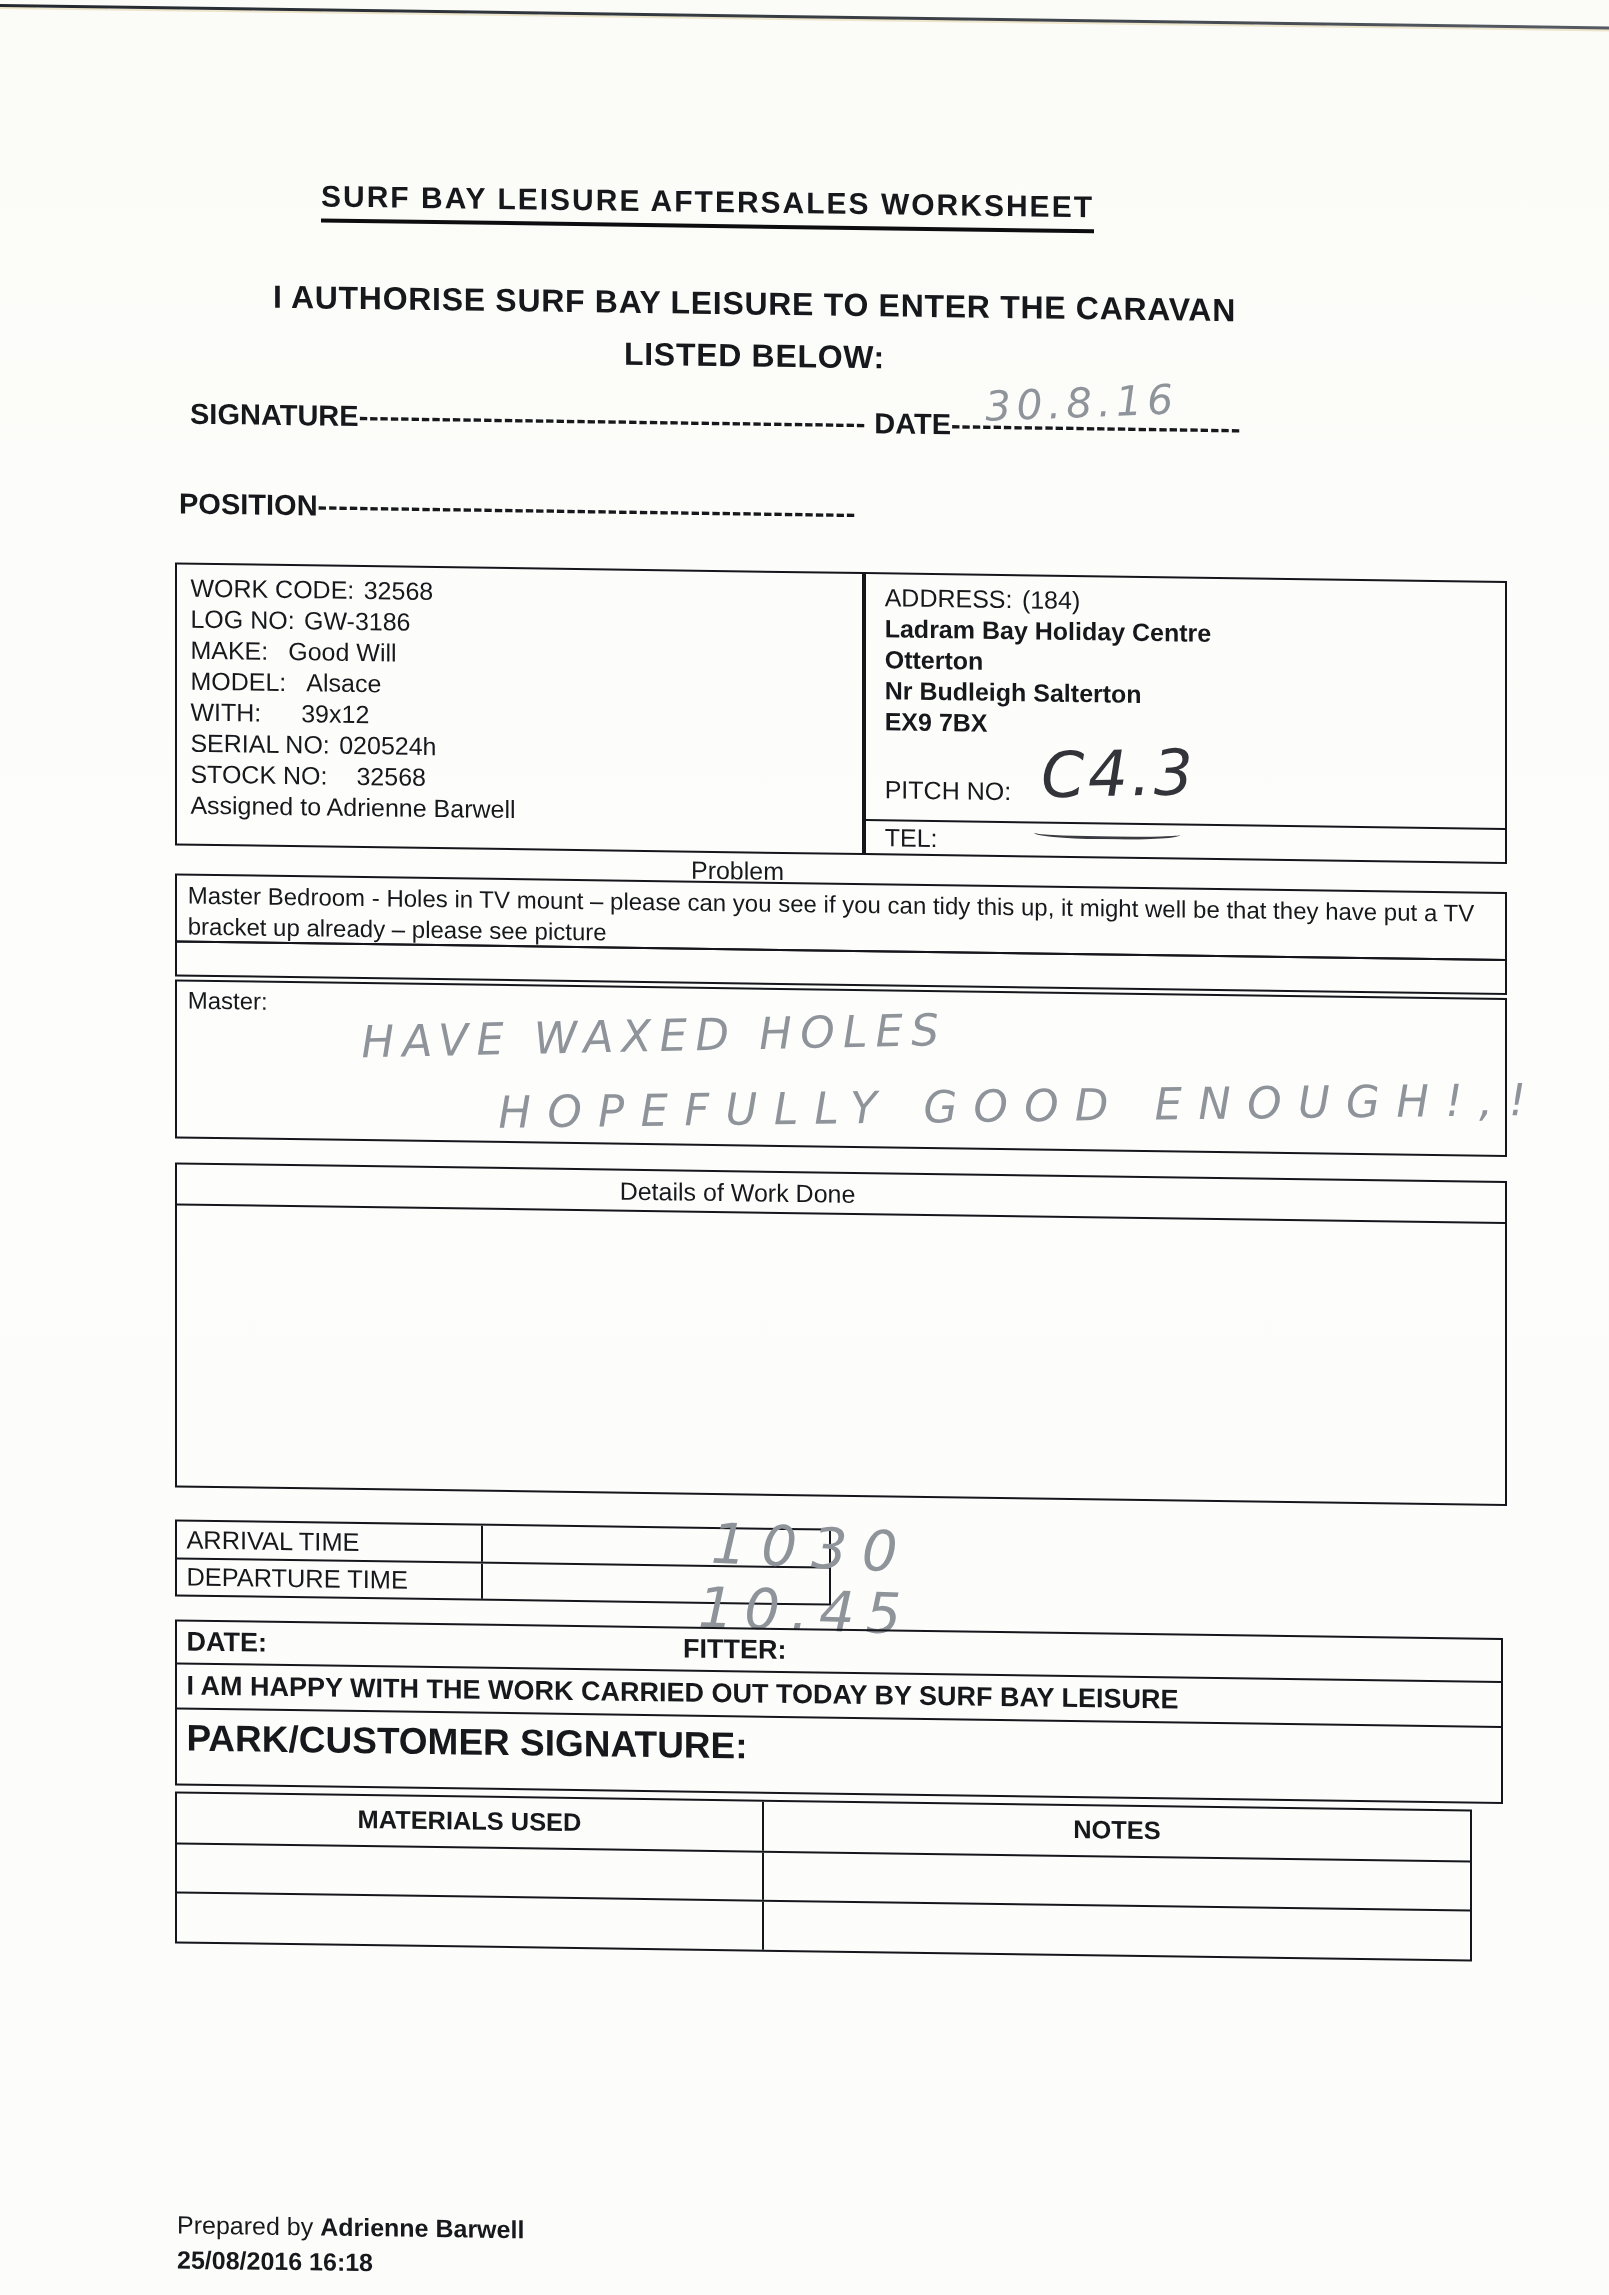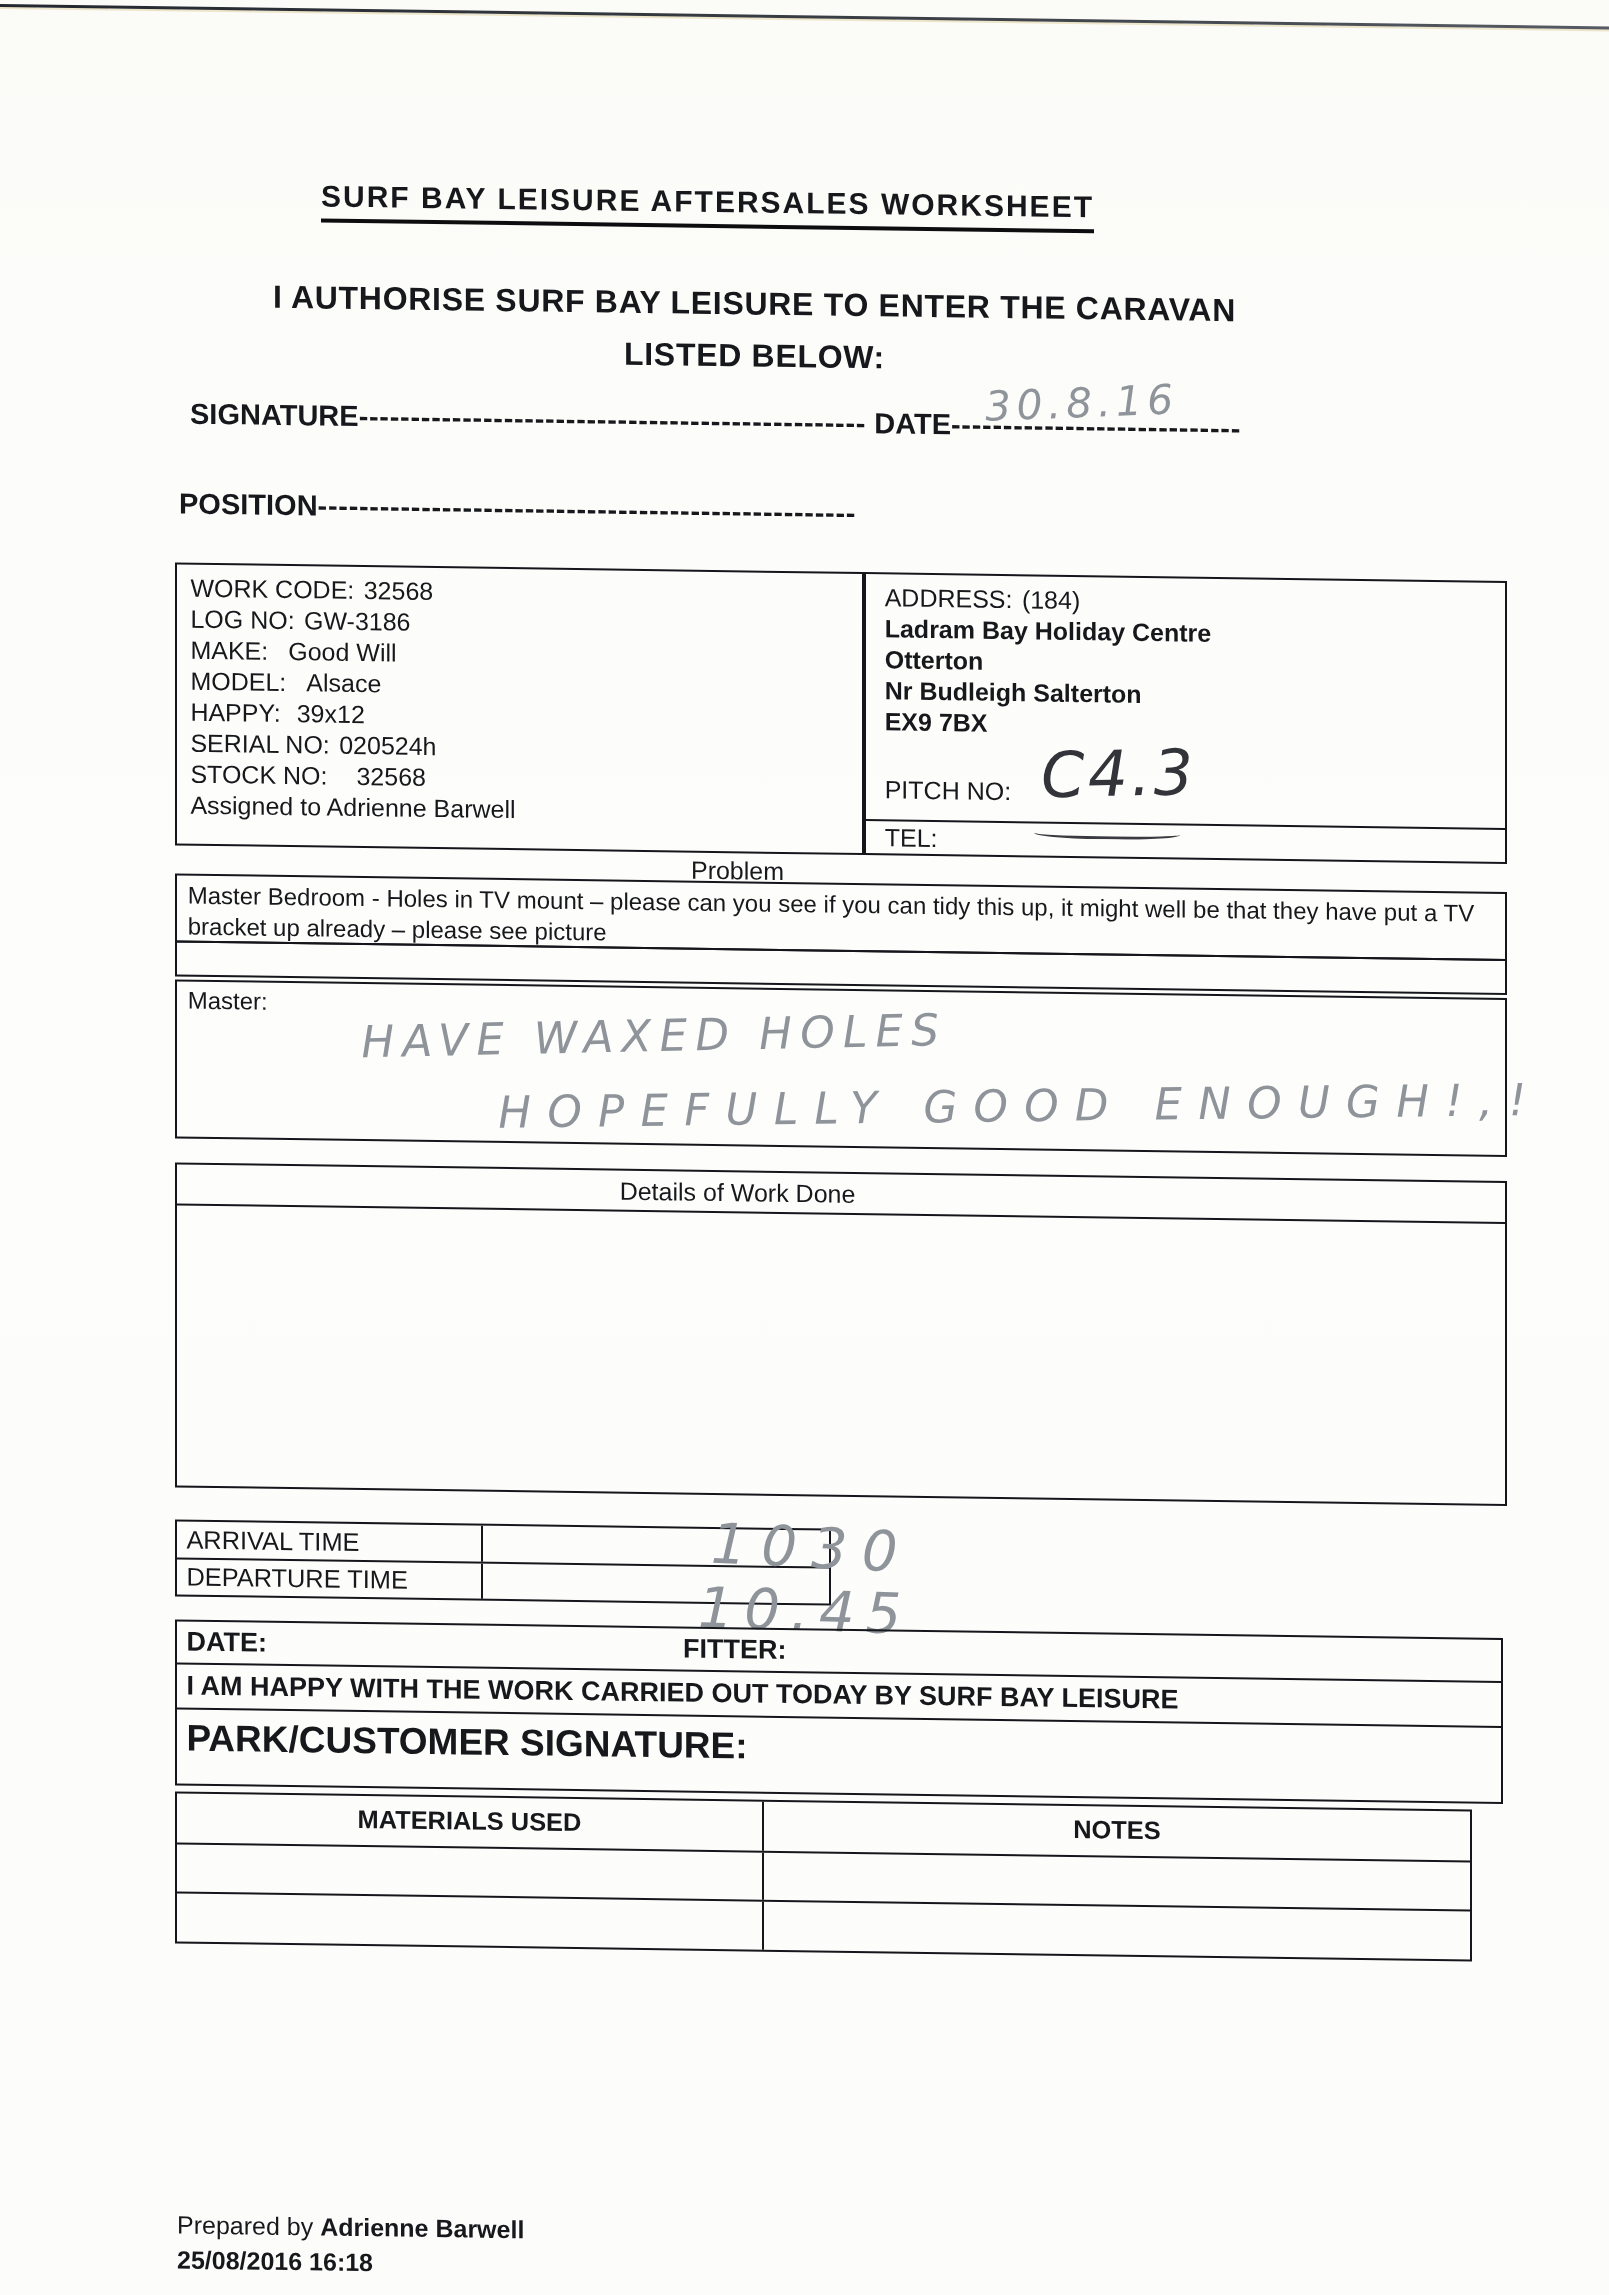--- a/index.html
+++ b/index.html
@@ -64,21 +64,21 @@
       <div class="lbl info-row">
         <span>LOG NO:</span><span class="val">GW-3186</span>
       </div>
       <div class="lbl info-row">
         <span>MAKE:</span><span class="val" style="margin-left:20px;">Good Will</span>
       </div>
       <div class="lbl info-row">
         <span>MODEL:</span><span class="val" style="margin-left:20px;">Alsace</span>
       </div>
       <div class="lbl info-row">
-        <span>HAPPY:</span><span class="val" style="margin-left:16px;">39x12</span>
+        <span>WITH:</span><span class="val" style="margin-left:40px;">39x12</span>
       </div>
       <div class="lbl info-row">
         <span>SERIAL NO:</span><span class="val">020524h</span>
       </div>
       <div class="lbl info-row">
         <span>STOCK NO:</span><span class="val" style="margin-left:29px;">32568</span>
       </div>
       <div class="lbl">Assigned to Adrienne Barwell</div>
     </div>
 

